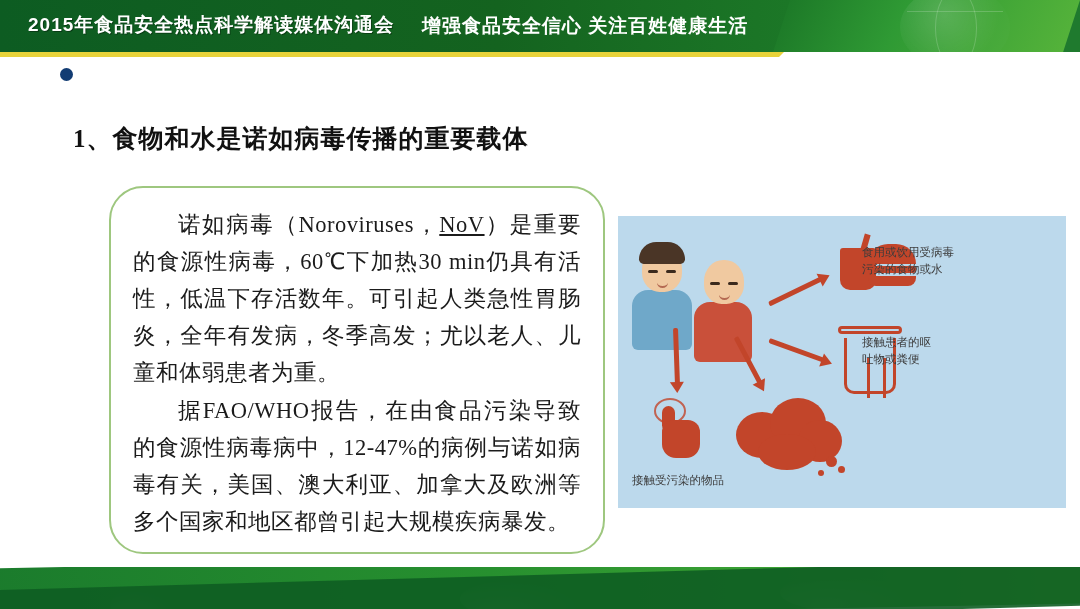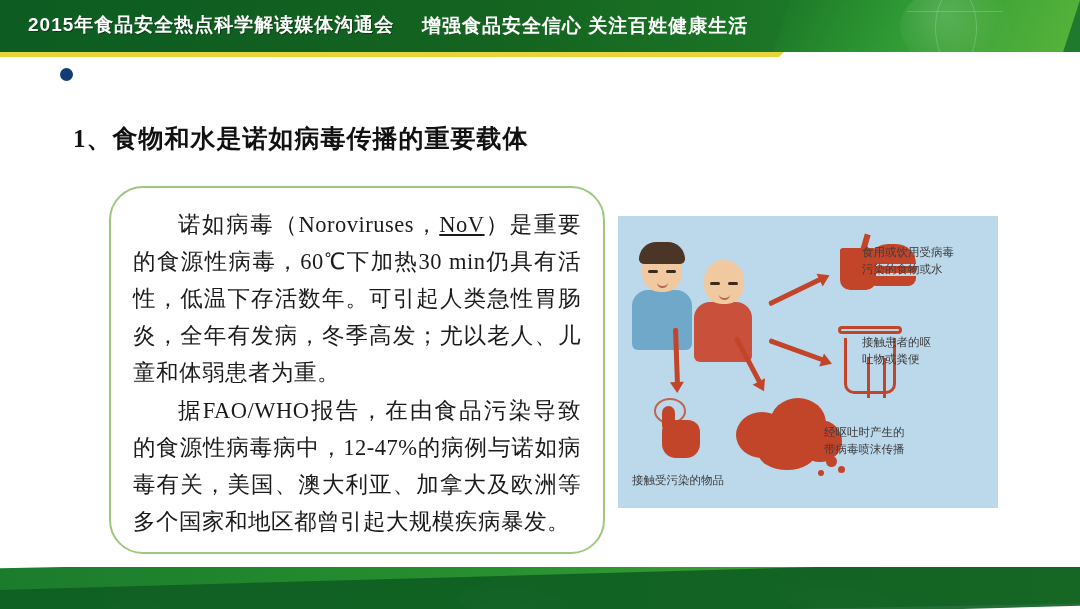--- a/index.html
+++ b/index.html
@@ -216,21 +216,21 @@
   }
   .u-line {
     text-decoration: underline;
   }
 
   
   .illustration {
     position: absolute;
     left: 618px;
     top: 216px;
-    width: 380px;
+    width: 448px;
     height: 292px;
     background: #bcd9ec;
     overflow: hidden;
   }
   .ill-label {
     position: absolute;
     font-family: "Liberation Sans", sans-serif;
     font-size: 11.5px;
     line-height: 17px;
     color: #3c3c3c;
@@ -538,22 +538,20 @@
   </div>
   <div class="arrow a4">
     <div class="arrow-line" style="width:52px;"></div>
     <div class="arrow-head" style="left:50px; top:-4px;"></div>
   </div>
 
   <div class="ill-label lbl-1">食用或饮用受病毒
 污染的食物或水</div>
   <div class="ill-label lbl-2">接触患者的呕
 吐物或粪便</div>
-  <div class="ill-label lbl-3">经呕吐时产生的
-带病毒喷沫传播</div>
   <div class="ill-label lbl-4">接触受污染的物品</div>
 </div>
 
 <div class="footer">
   <div class="footer-green">
     <div class="footer-leaf leaf1"></div>
     <div class="footer-leaf leaf2"></div>
     <div class="footer-leaf leaf3"></div>
   </div>
   <div class="footer-dark"></div>

